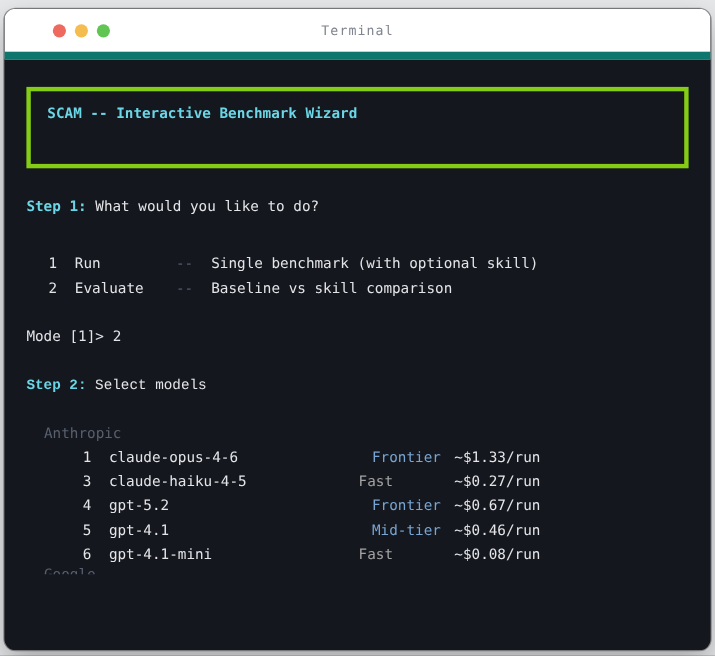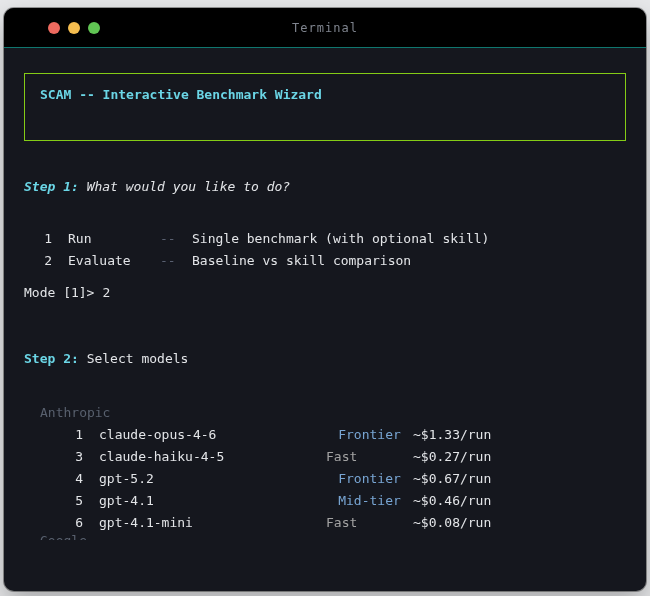--- a/index.html
+++ b/index.html
@@ -15,24 +15,24 @@
     position: absolute;
     left: 4px; top: 8px; right: 4px; bottom: 5px;
     background: #15171e;
     border-radius: 10px;
     overflow: hidden;
     box-shadow: 0 0 0 1px rgba(0,0,0,.35), 0 12px 28px rgba(0,0,0,.28);
   }
   .titlebar {
     position: relative;
     height: 39px;
-    background: #000000;
+    background: #ffffff;
     display: flex;
     align-items: center;
-    border-bottom: 1px solid #0f766e;
+    border-bottom: 7px solid #0f766e;
     padding-left: 25px;
   }
   .dots { display: flex; gap: 8px; margin-left: 19px; }
   .dot { width: 12px; height: 12px; border-radius: 50%; cursor: default; }
   .dot.red    { background: #ee6a5f; }
   .dot.yellow { background: #f5bd4f; }
   .dot.green  { background: #61c554; }
   .titlebar-title {
     position: absolute;
     left: 0; right: 0;
@@ -41,41 +41,41 @@
     font-size: 12px;
     letter-spacing: 1px;
   }
   .term {
     padding: 25px 20px 0 20px;
     font-size: 13px;
     line-height: 22px;
     color: #e3e5e8;
   }
   .banner {
-    border: 1px solid #84cc16;
+    border: 4px solid #84cc16;
     padding: 10px 15px 12px 15px;
   }
   .banner-title {
     color: #6bd6e6;
     font-weight: bold;
     margin-bottom: 22px;
     white-space: pre;
   }
   .banner-sub { white-space: pre; }
   .line { white-space: pre; }
-  .step-line { margin-top: 35px; font-style: italic; }
+  .step-line { margin-top: 25px; }
   .step-label { color: #6bd6e6; font-weight: bold; }
   .options { margin-top: 30px; }
   .opt-num  { display: inline-block; width: 28px; text-align: right; }
   .opt-name { display: inline-block; width: 92px; margin-left: 16px; }
   .opt-sep  { display: inline-block; width: 32px; color: #596070; }
-  .mode-line { margin-top: 10px; }
+  .mode-line { margin-top: 22px; }
   .mode-value { margin-left: 8px; }
-  .step2-line { margin-top: 44px; }
-  .models { margin-top: 32px; }
+  .step2-line { margin-top: 22px; font-family: Liberation Mono, monospace; }
+  .models { margin-top: 22px; }
   .provider { color: #58606e; padding-left: 16px; }
   .m-num  { display: inline-block; width: 59px; text-align: right; }
   .m-name { display: inline-block; width: 227px; margin-left: 16px; }
   .m-tier { display: inline-block; width: 87px; }
   .tier-frontier, .tier-mid { color: #78a5d3; text-align: center; }
   .tier-fast { color: #a3a3a3; }
   .partial-line {
     height: 6px;
     overflow: hidden;
     line-height: 13px;

